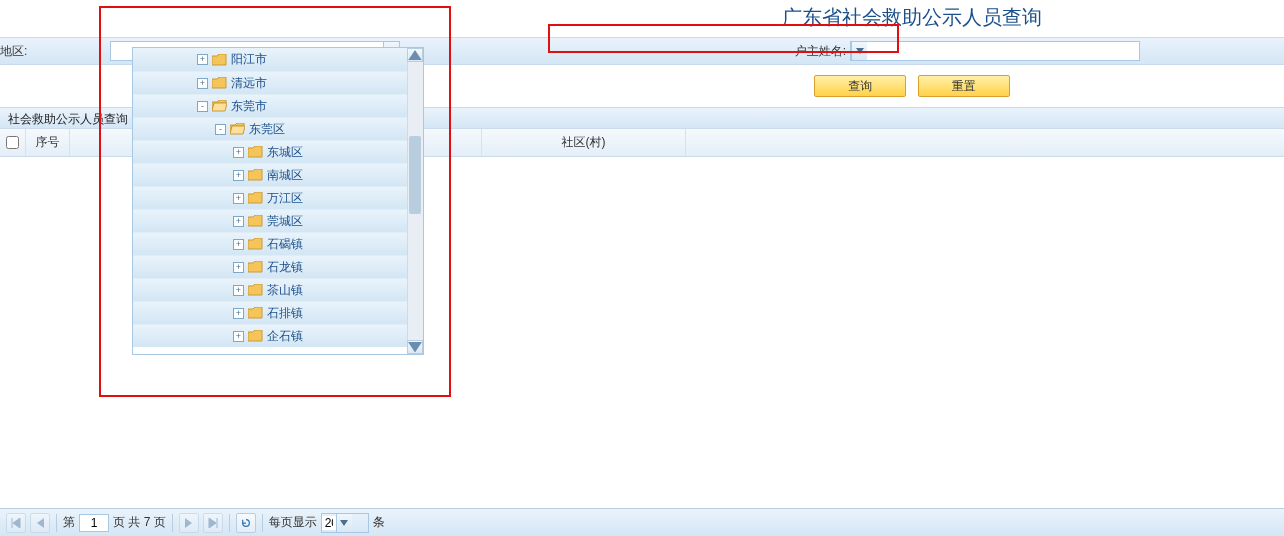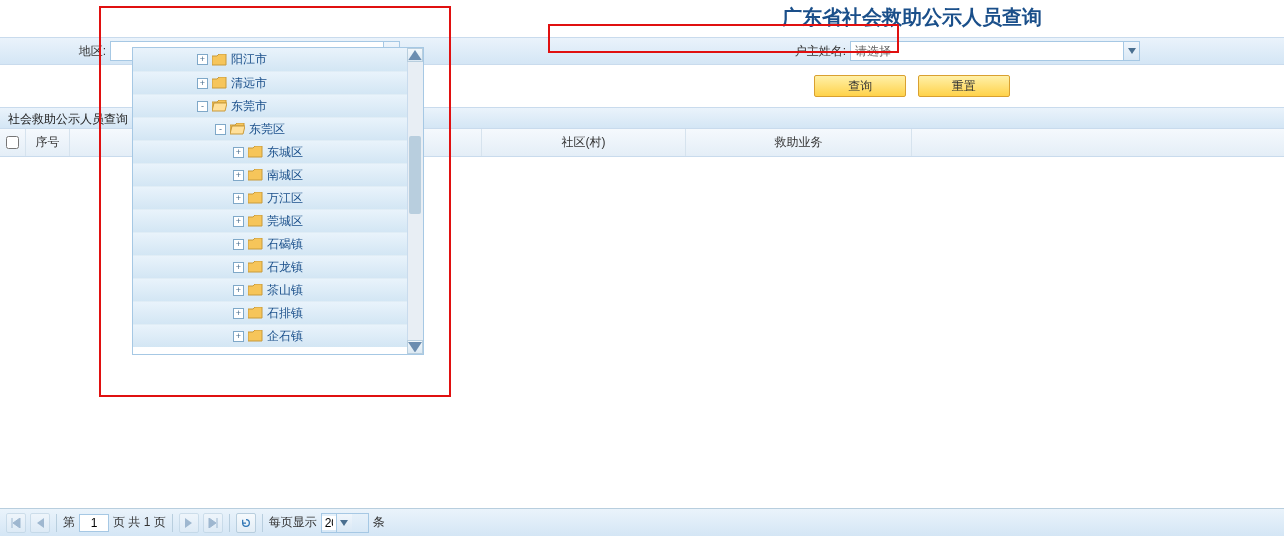--- a/index.html
+++ b/index.html
@@ -10,36 +10,35 @@
       color: #333;
       width: 1284px;
       height: 536px;
       overflow: hidden;
       position: relative;
     }
     .page-title {
       text-align: center;
       color: #1a4f8a;
       font-size: 20px;
-      font-weight: bold;
+      font-weight: normal;
       padding: 4px 0 6px 0;
       margin-left: 540px;
     }
     .form-bar {
       background: linear-gradient(#eaf3fb, #d4e6f5);
       border-top: 1px solid #c9dbed;
       border-bottom: 1px solid #c9dbed;
       height: 28px;
       display: flex;
       align-items: center;
       position: relative;
     }
     .form-label {
       width: 110px;
-      text-align: right;
       padding-right: 4px;
       color: #333;
     }
     .form-label2 {
       width: 60px;
       text-align: right;
       margin-left: 390px;
     }
     .combo-input {
       height: 20px;
@@ -273,21 +272,20 @@
   <div class="combo-input" style="width:290px">
     <input class="combo-text" value="" style="">
     <div class="combo-arrow">
       <svg viewBox="0 0 8 6">
           <path d="M0 0 L8 0 L4 6 Z" fill="#4a6f90"></path>
         </svg>
     </div>
   </div>
   <span class="form-label form-label2">户主姓名:</span>
   <div class="combo-input" style="width:290px">
-    <input class="combo-text" value="请选择" style="">
     <div class="combo-arrow">
       <svg viewBox="0 0 8 6">
           <path d="M0 0 L8 0 L4 6 Z" fill="#4a6f90"></path>
         </svg>
     </div>
   </div>
 </div>
 
 <div class="button-row">
   <button class="btn">查询</button>
@@ -296,21 +294,20 @@
 
 <div class="section-bar">社会救助公示人员查询</div>
 
 <div class="grid-header">
   <div class="grid-cell checkbox-col">
     <input type="checkbox" style="">
   </div>
   <div class="grid-cell seq-col">序号</div>
   <div class="grid-cell wide-col"></div>
   <div class="grid-cell comm-col">社区(村)</div>
-  <div class="grid-cell biz-col">救助业务</div>
 </div>
 
 <div class="tree-panel">
   <div class="tree-inner" id="tree-inner">
       <div class="tree-node" style="padding-left: 64px;">
         <span class="tree-toggle">+</span>
         <span class="folder"><svg viewBox="0 0 15 12">
             <path d="M0 2 L5 2 L7 0 L14 0 L14 11 L0 11 Z" fill="#f6c55a" stroke="#c89a3a"></path>
           </svg></span>
         <span class="tree-label">阳江市</span>
@@ -427,21 +424,21 @@
       </svg>
   </div>
   <div class="pbtn disabled">
     <svg viewBox="0 0 10 10">
         <path d="M2 5 L9 0 L9 10 Z" fill="#6b8db0"></path>
       </svg>
   </div>
   <div class="sep"></div>
   <span>第</span>
   <input class="page-input" value="1" style="">
-  <span>页 共 1 页</span>
+  <span>页 共 7 页</span>
   <div class="sep"></div>
   <div class="pbtn disabled">
     <svg viewBox="0 0 10 10">
         <path d="M8 5 L1 0 L1 10 Z" fill="#6b8db0"></path>
       </svg>
   </div>
   <div class="pbtn disabled">
     <svg viewBox="0 0 10 10">
         <path d="M9 0 L9 10 M8 5 L1 0 L1 10 Z" stroke="#6b8db0" fill="#6b8db0"></path>
       </svg>

